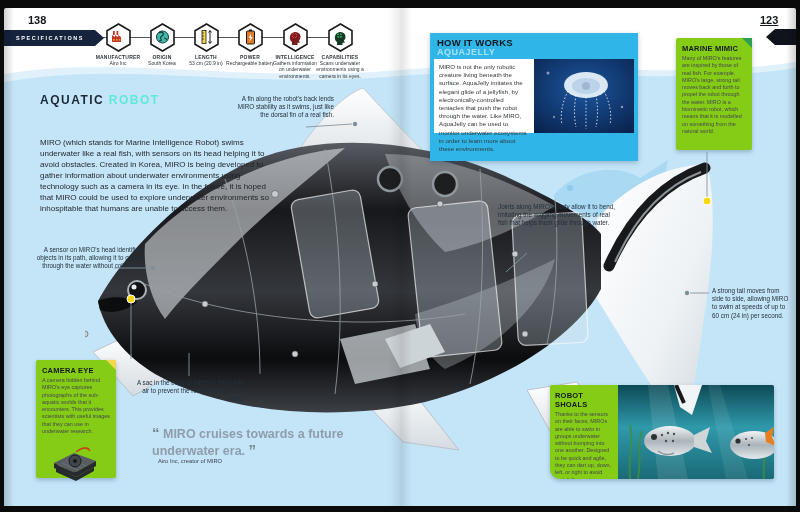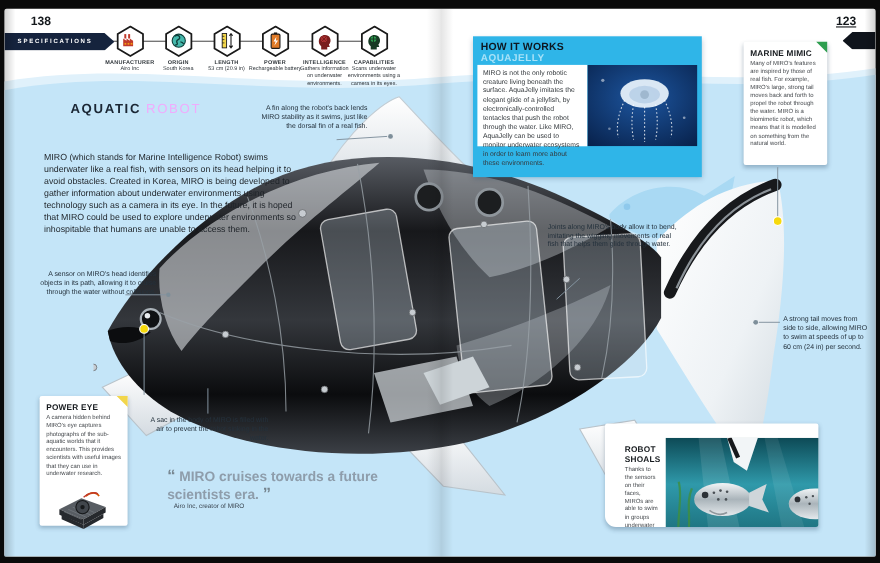--- a/index.html
+++ b/index.html
@@ -25,33 +25,33 @@
   .connector{left:100px;top:37px;width:242px;height:1px;background:#555;z-index:6;}
   .spec{top:23px;width:48px;display:flex;flex-direction:column;align-items:center;z-index:7;text-align:center;}
   .spec .lbl{margin-top:2px;font-size:5px;font-weight:800;color:#30363b;letter-spacing:.2px;}
   .spec .val{font-size:5px;color:#30363b;line-height:1.25;}
   .hiw{left:430px;top:33px;width:208px;height:128px;background:#2fb5e8;z-index:8;box-shadow:0 2px 5px rgba(0,40,80,.25);}
   .hiw .h1{position:absolute;left:7px;top:4px;font-size:9.5px;font-weight:800;color:#0d1720;letter-spacing:.2px;}
   .hiw .h2{position:absolute;left:7px;top:14px;font-size:9px;font-weight:800;color:#a8e2f8;letter-spacing:.5px;}
   .hiw .body{position:absolute;left:4px;top:26px;width:100px;height:74px;background:#fff;padding:4px 5px;}
   .hiw .body p{margin:0;font-size:6.2px;line-height:1.32;color:#33383c;}
   .hiw .photo{position:absolute;left:104px;top:26px;width:100px;height:74px;}
-  .card{background:#ffffff;border-radius:2px;box-shadow:0 2px 4px rgba(30,60,90,.3);z-index:9;}
+  .card{background:#84cc16;border-radius:2px;box-shadow:0 2px 4px rgba(30,60,90,.3);z-index:9;}
   .card .corner{position:absolute;top:0;right:0;width:0;height:0;border-style:solid;}
   .card h3{margin:0;font-size:7.5px;font-weight:800;color:#14181c;letter-spacing:.2px;}
   .card p{margin:2px 0 0 0;font-size:5.4px;line-height:1.35;color:#45494d;}
   .mimic{left:676px;top:38px;width:76px;height:112px;padding:6px 6px;}
   .cameye{left:36px;top:360px;width:80px;height:118px;padding:6px 6px;}
-  .shoals{left:550px;top:385px;width:194px;height:94px;padding:13px;border-bottom-left-radius:10px;display:flex;overflow:hidden;}
+  .shoals{left:550px;top:385px;width:224px;height:94px;padding:0;border-bottom-left-radius:10px;display:flex;overflow:hidden;}
   .shoals .txt{width:74px;padding:6px 5px;}
   .shoals .photo{width:156px;height:94px;flex:none;}
   .anno{z-index:7;font-size:6.3px;line-height:1.3;color:#24313c;}
   .titleblock{left:40px;top:90px;z-index:7;}
-  .cat1{font-size:12px;font-weight:800;letter-spacing:1.5px;color:#1b2735;margin-left:24px;}
-  .cat2{font-size:12px;font-weight:400;letter-spacing:1.5px;color:#f0abfc;}
+  .cat1{font-size:12px;font-weight:800;letter-spacing:1.5px;color:#1b2735;}
+  .cat2{font-size:12px;font-weight:700;letter-spacing:1.5px;color:#5eead4;}
   .miro{margin-top:0;font-size:41px;font-weight:900;letter-spacing:1px;color:#0d1114;line-height:.95;}
   .intro{left:40px;top:137px;width:240px;z-index:7;font-size:8px;line-height:1.38;color:#1f2429;}
   .quote{left:152px;top:424px;width:200px;z-index:7;color:#8e9dab;font-weight:800;font-size:12.5px;line-height:1.15;}
   .quote .qm{font-size:15px;color:#76858f;}
   .attrib{left:158px;top:458px;z-index:7;font-size:5.8px;color:#3a4550;}
   .leads{left:0;top:0;width:800px;height:512px;z-index:10;pointer-events:none;}
   .fishsvg{left:85px;top:84px;width:636px;height:372px;z-index:5;}
   .silh{left:540px;top:140px;width:150px;height:120px;z-index:3;}
 </style>
 </head>
@@ -255,21 +255,21 @@
   </div>
 
   <div class="abs card mimic">
     <div class="corner" style="border-width:0 10px 10px 0;border-color:transparent #2e9e4f transparent transparent;"></div>
     <h3>MARINE MIMIC</h3>
     <p>Many of MIRO's features are inspired by those of real fish. For example, MIRO's large, strong tail moves back and forth to propel the robot through the water. MIRO is a biomimetic robot, which means that it is modelled on something from the natural world.</p>
   </div>
 
   <div class="abs card cameye">
     <div class="corner" style="border-width:0 10px 10px 0;border-color:transparent #f2d64b transparent transparent;"></div>
-    <h3>POWER EYE</h3>
+    <h3>CAMERA EYE</h3>
     <p>A camera hidden behind MIRO's eye captures photographs of the sub-aquatic worlds that it encounters. This provides scientists with useful images that they can use in underwater research.</p>
     <svg width="60" height="46" style="margin-top:2px;margin-left:2px;" viewBox="0 0 60 46">
       <path d="M10,26 L30,16 L52,24 L32,35 Z" fill="#585d63"></path>
       <g fill="#26292d">
         <path d="M10,26 L32,35 L32,40 L10,31 Z"></path>
           <path d="M32,35 L52,24 L52,29 L32,40 Z"></path>
         <path d="M12,31 L32,40 L32,44 L12,35 Z"></path>
           <path d="M32,40 L50,30 L50,34 L32,44 Z"></path>
       </g>
       <g stroke="#6e747a" stroke-width=".8">
@@ -339,21 +339,21 @@
     </svg>
   </div>
 
   <div class="abs anno" style="left:228px;top:95px;width:106px;text-align:right;">A fin along the robot's back lends MIRO stability as it swims, just like the dorsal fin of a real fish.</div>
   <div class="abs anno" style="left:28px;top:246px;width:114px;text-align:right;">A sensor on MIRO's head identifies objects in its path, allowing it to cruise through the water without collisions.</div>
   <div class="abs anno" style="left:498px;top:203px;width:118px;text-align:left;">Joints along MIRO's body allow it to bend, imitating the wiggling movements of real fish that helps them glide through water.</div>
   <div class="abs anno" style="left:132px;top:379px;width:112px;text-align:right;">A sac in the body of MIRO is filled with air to prevent the robot sinking in the water.</div>
   <div class="abs anno" style="left:712px;top:287px;width:78px;text-align:left;">A strong tail moves from side to side, allowing MIRO to swim at speeds of up to 60 cm (24 in) per second.</div>
 
   <div class="abs quote">
-    <span class="qm">“</span><span> MIRO cruises towards a future scientists era. </span><span class="qm">”</span>
+    <span class="qm">“</span><span> MIRO cruises towards a future underwater era. </span><span class="qm">”</span>
   </div>
   <div class="abs attrib">Airo Inc, creator of MIRO</div>
 
   <svg class="abs leads" viewBox="0 0 800 512">
     <g stroke="#8494a0" stroke-width=".9" fill="none">
       <line x1="306" y1="127" x2="352" y2="124"></line>
       <line x1="114" y1="268" x2="151" y2="268"></line>
       <line x1="131" y1="303" x2="131" y2="359"></line>
       <line x1="707" y1="152" x2="707" y2="197"></line>
       <line x1="527" y1="253" x2="506" y2="272"></line>

